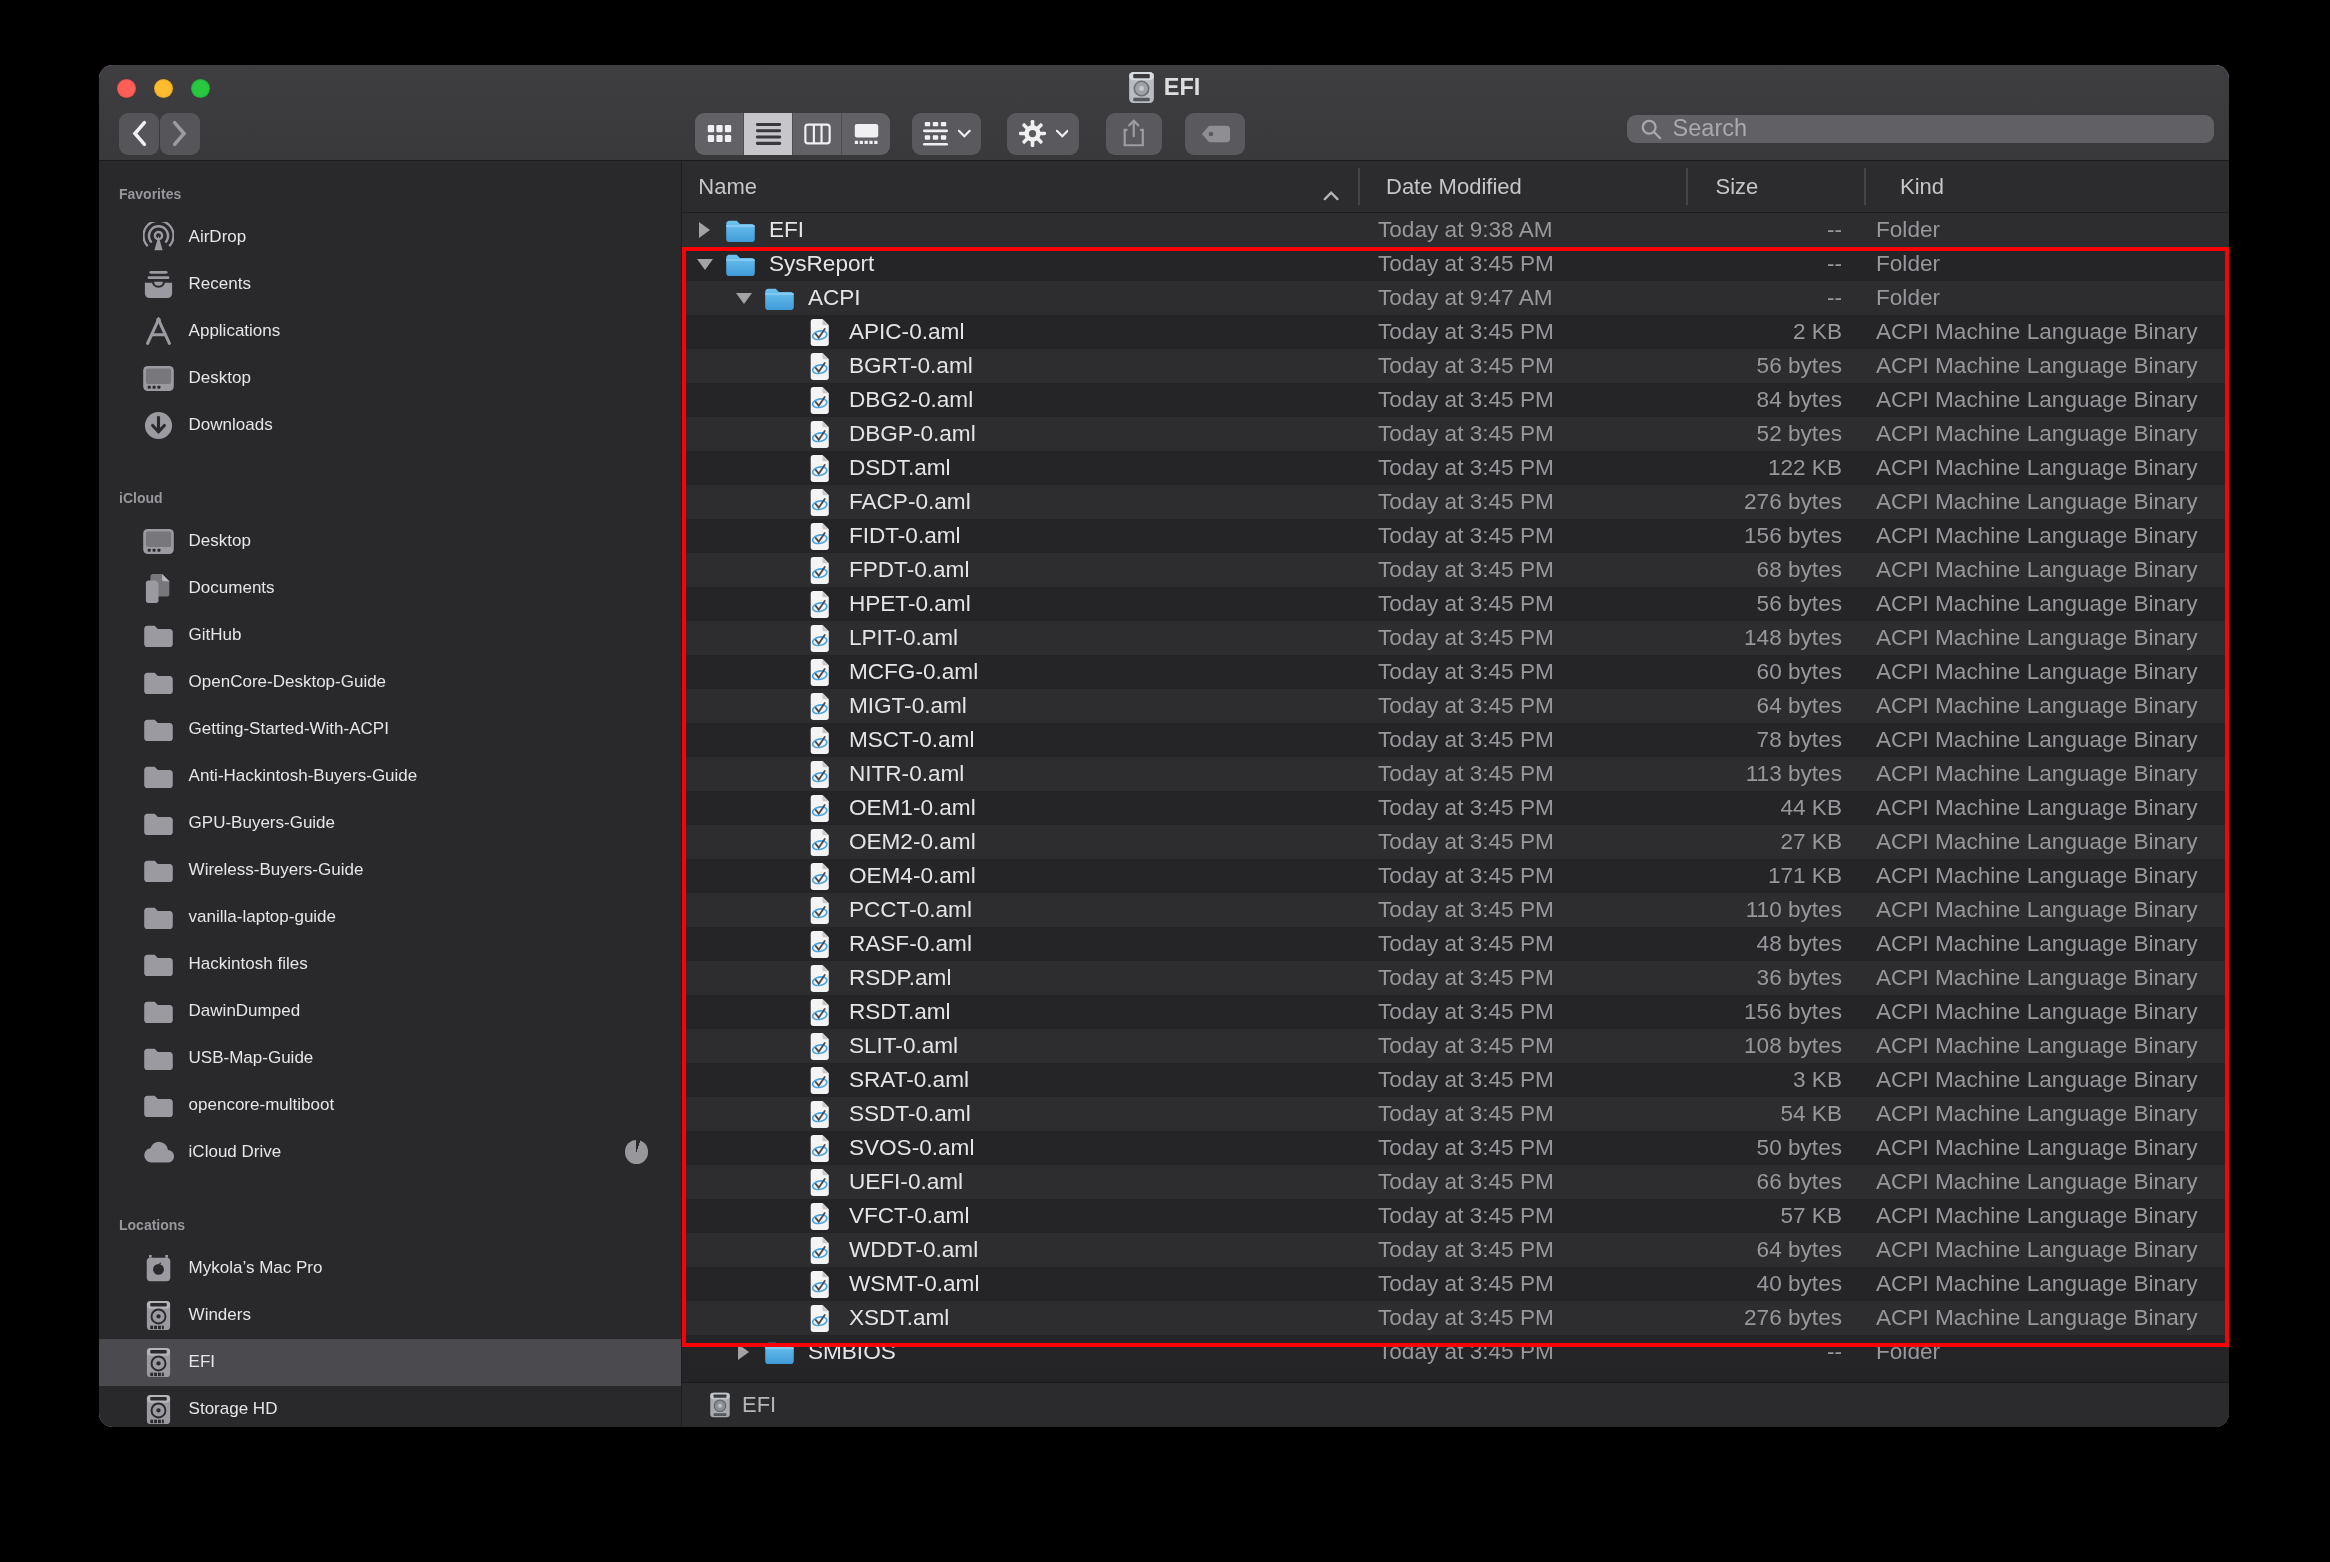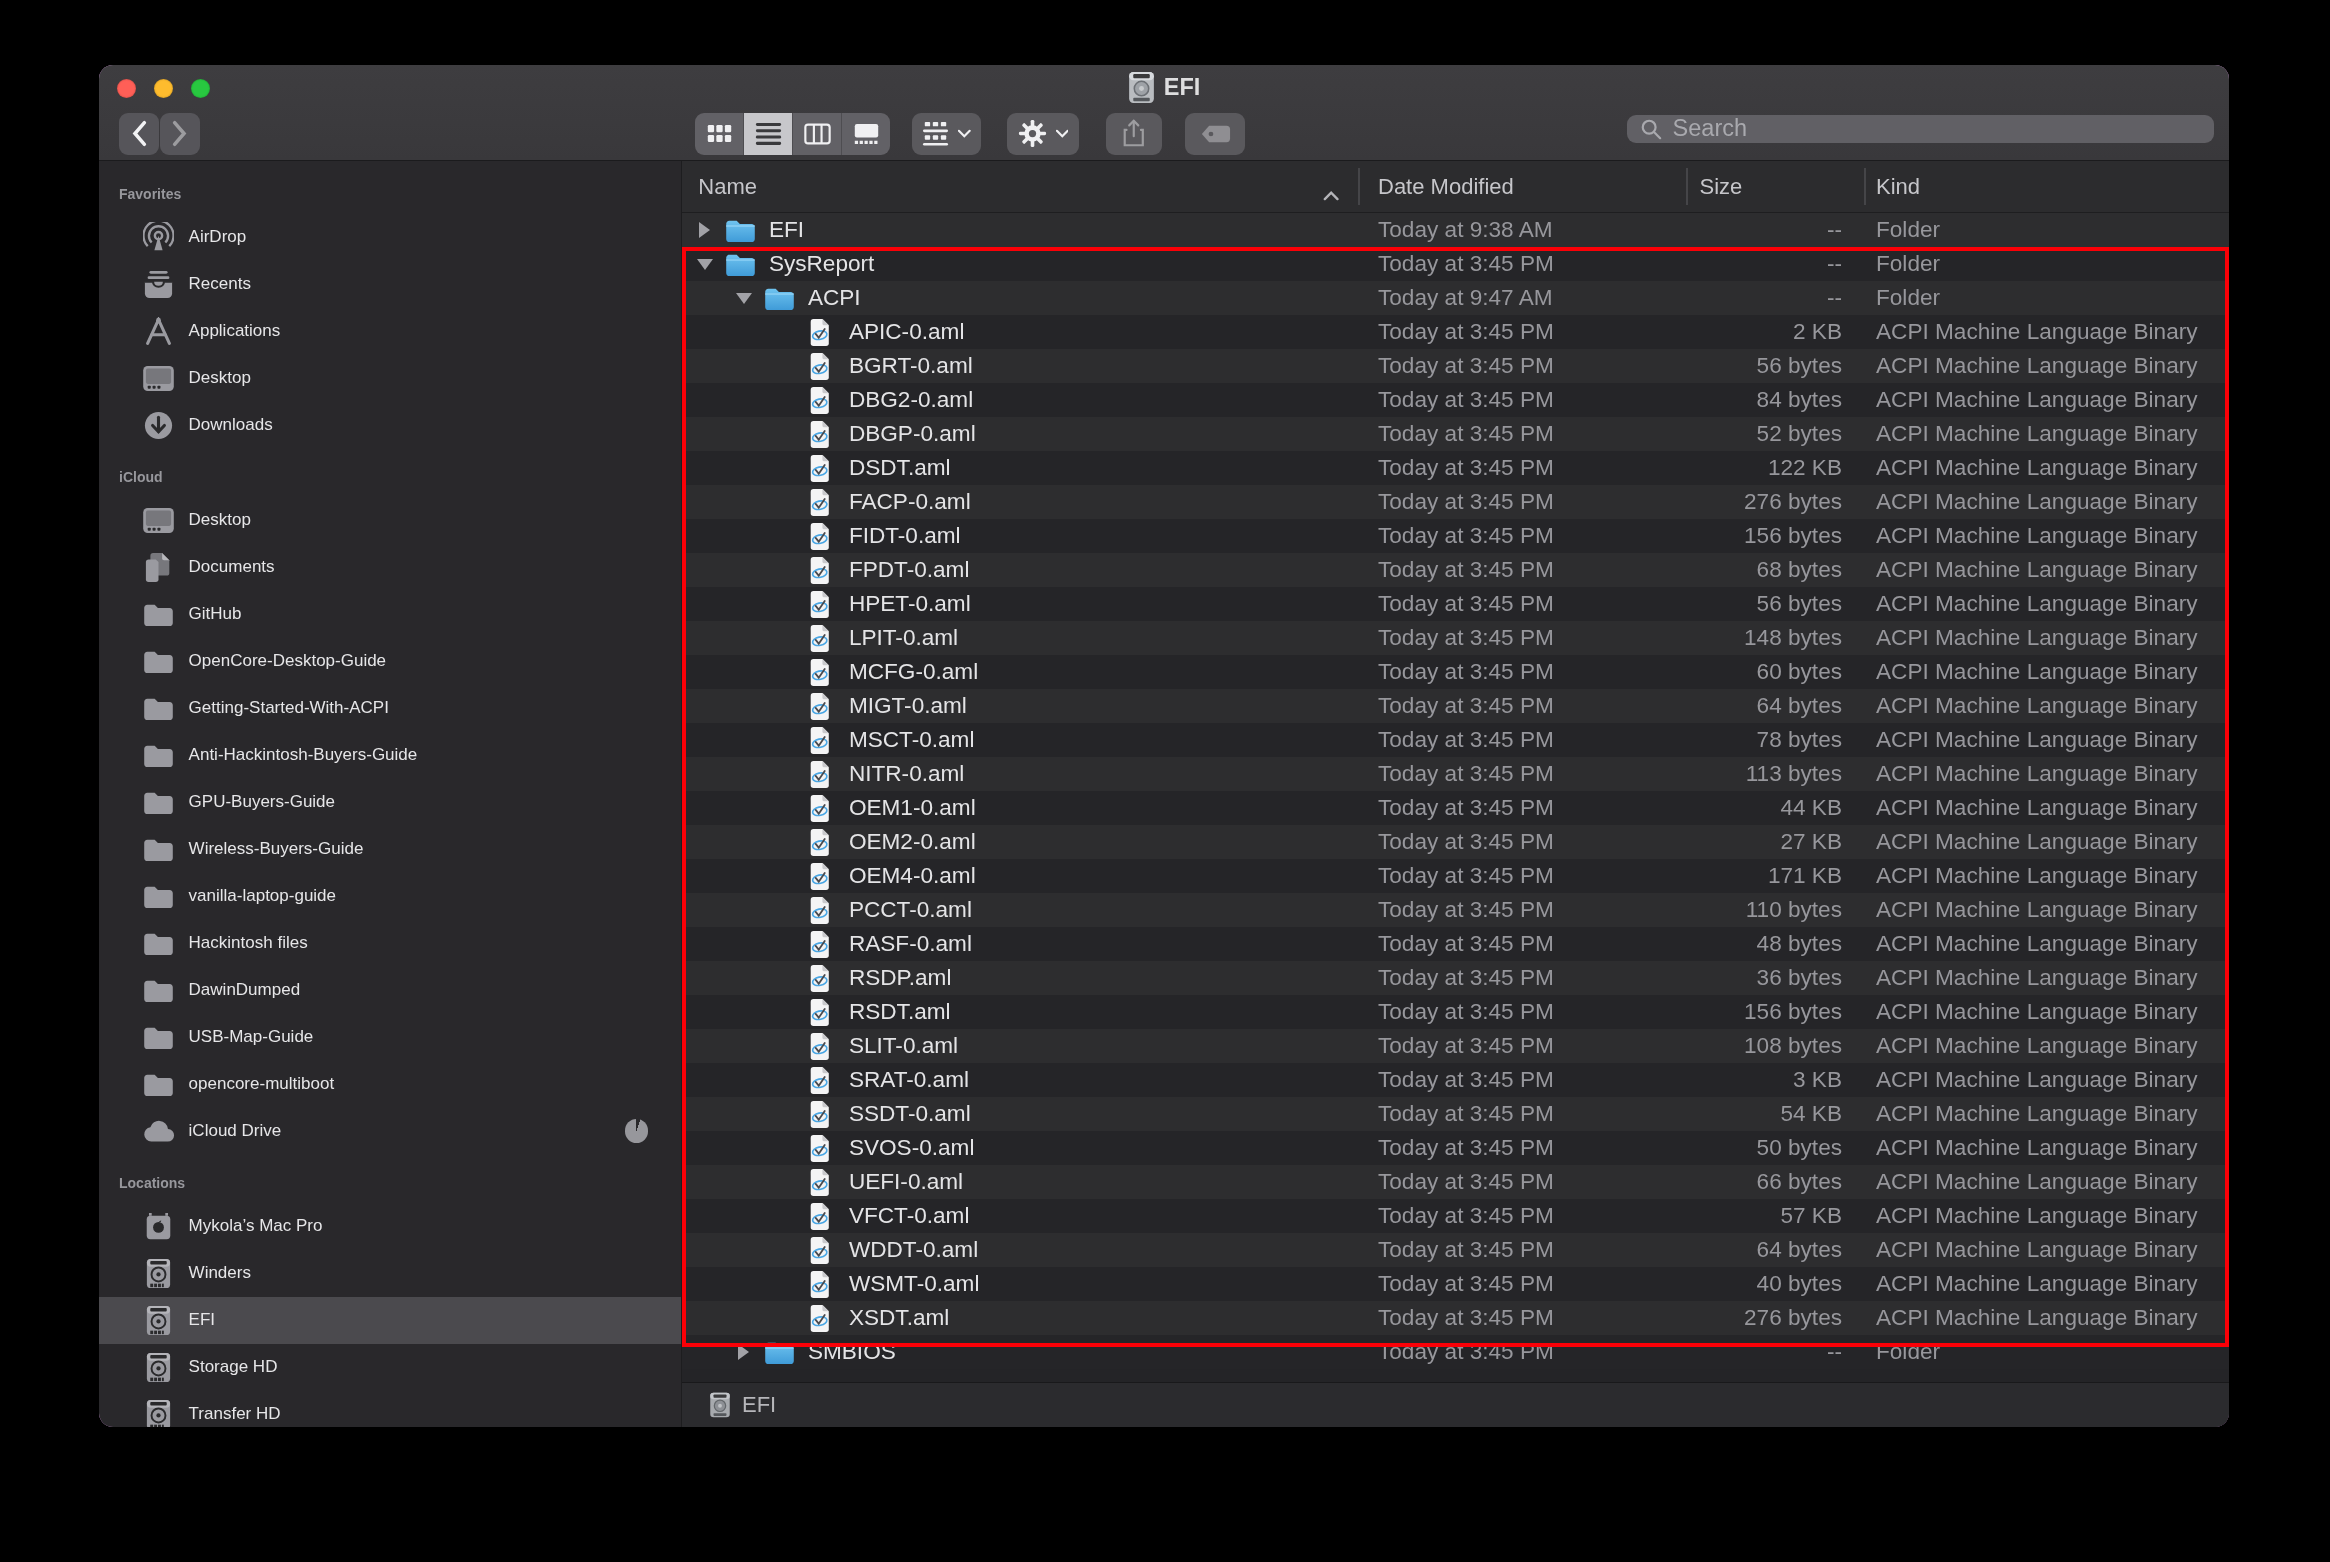--- a/index.html
+++ b/index.html
@@ -49,36 +49,36 @@
   
   .main{position:absolute;left:0;top:96px;right:0;bottom:0;display:flex;}
   .sidebar{
     width:583px;background:#29282b;border-right:1.8px solid #1d1d1f;box-sizing:border-box;
     padding-top:12.6px;overflow:hidden;flex:none;
   }
   .sec-label{
     height:40px;display:flex;align-items:center;padding-left:20px;
     color:#97979c;font-size:14px;font-weight:600;
   }
-  .sec-label.gap{margin-top:8px;}
+  .sec-label.gap{margin-top:29px;}
   .side-item{
     height:47px;display:flex;align-items:center;padding-left:41px;position:relative;
     color:#e6e6e8;font-size:17px;white-space:nowrap;
   }
   .side-item.selected{background:#4b4a4e;}
   .side-ico{width:36px;height:33px;flex:none;display:flex;align-items:center;justify-content:center;margin-right:12.6px;}
   .pie{
     position:absolute;right:33px;top:11.7px;width:23.5px;height:23.5px;border-radius:50%;
     background:conic-gradient(#29282b 0deg 18deg,#97979c 18deg 360deg);
   }
   
   .list{flex:1;position:relative;background:#242427;display:flex;flex-direction:column;overflow:hidden;}
   .lheader{
     height:52px;flex:none;background:#2c2c2e;border-bottom:1.8px solid #1e1e20;box-sizing:border-box;
-    display:flex;align-items:center;color:#c6c6ca;font-size:22px;position:relative;
+    display:flex;align-items:center;color:#c6c6ca;font-size:22px;position:relative;gap:8px;
   }
   .hc{box-sizing:border-box;}
   .hc.name{width:696px;padding-left:16.3px;position:relative;}
   .hc.date{width:298px;}
   .hc.size{width:166px;padding-left:23.5px;}
   .hc.kind{flex:1;padding-left:34px;}
   .sortcaret{position:absolute;left:641px;top:16.3px;}
   .hdiv{position:absolute;top:7.2px;bottom:7.2px;width:1.8px;background:#454548;}
   .rows{flex:none;}
   .row{height:34px;display:flex;align-items:center;font-size:22.6px;color:#e4e4e6;}

